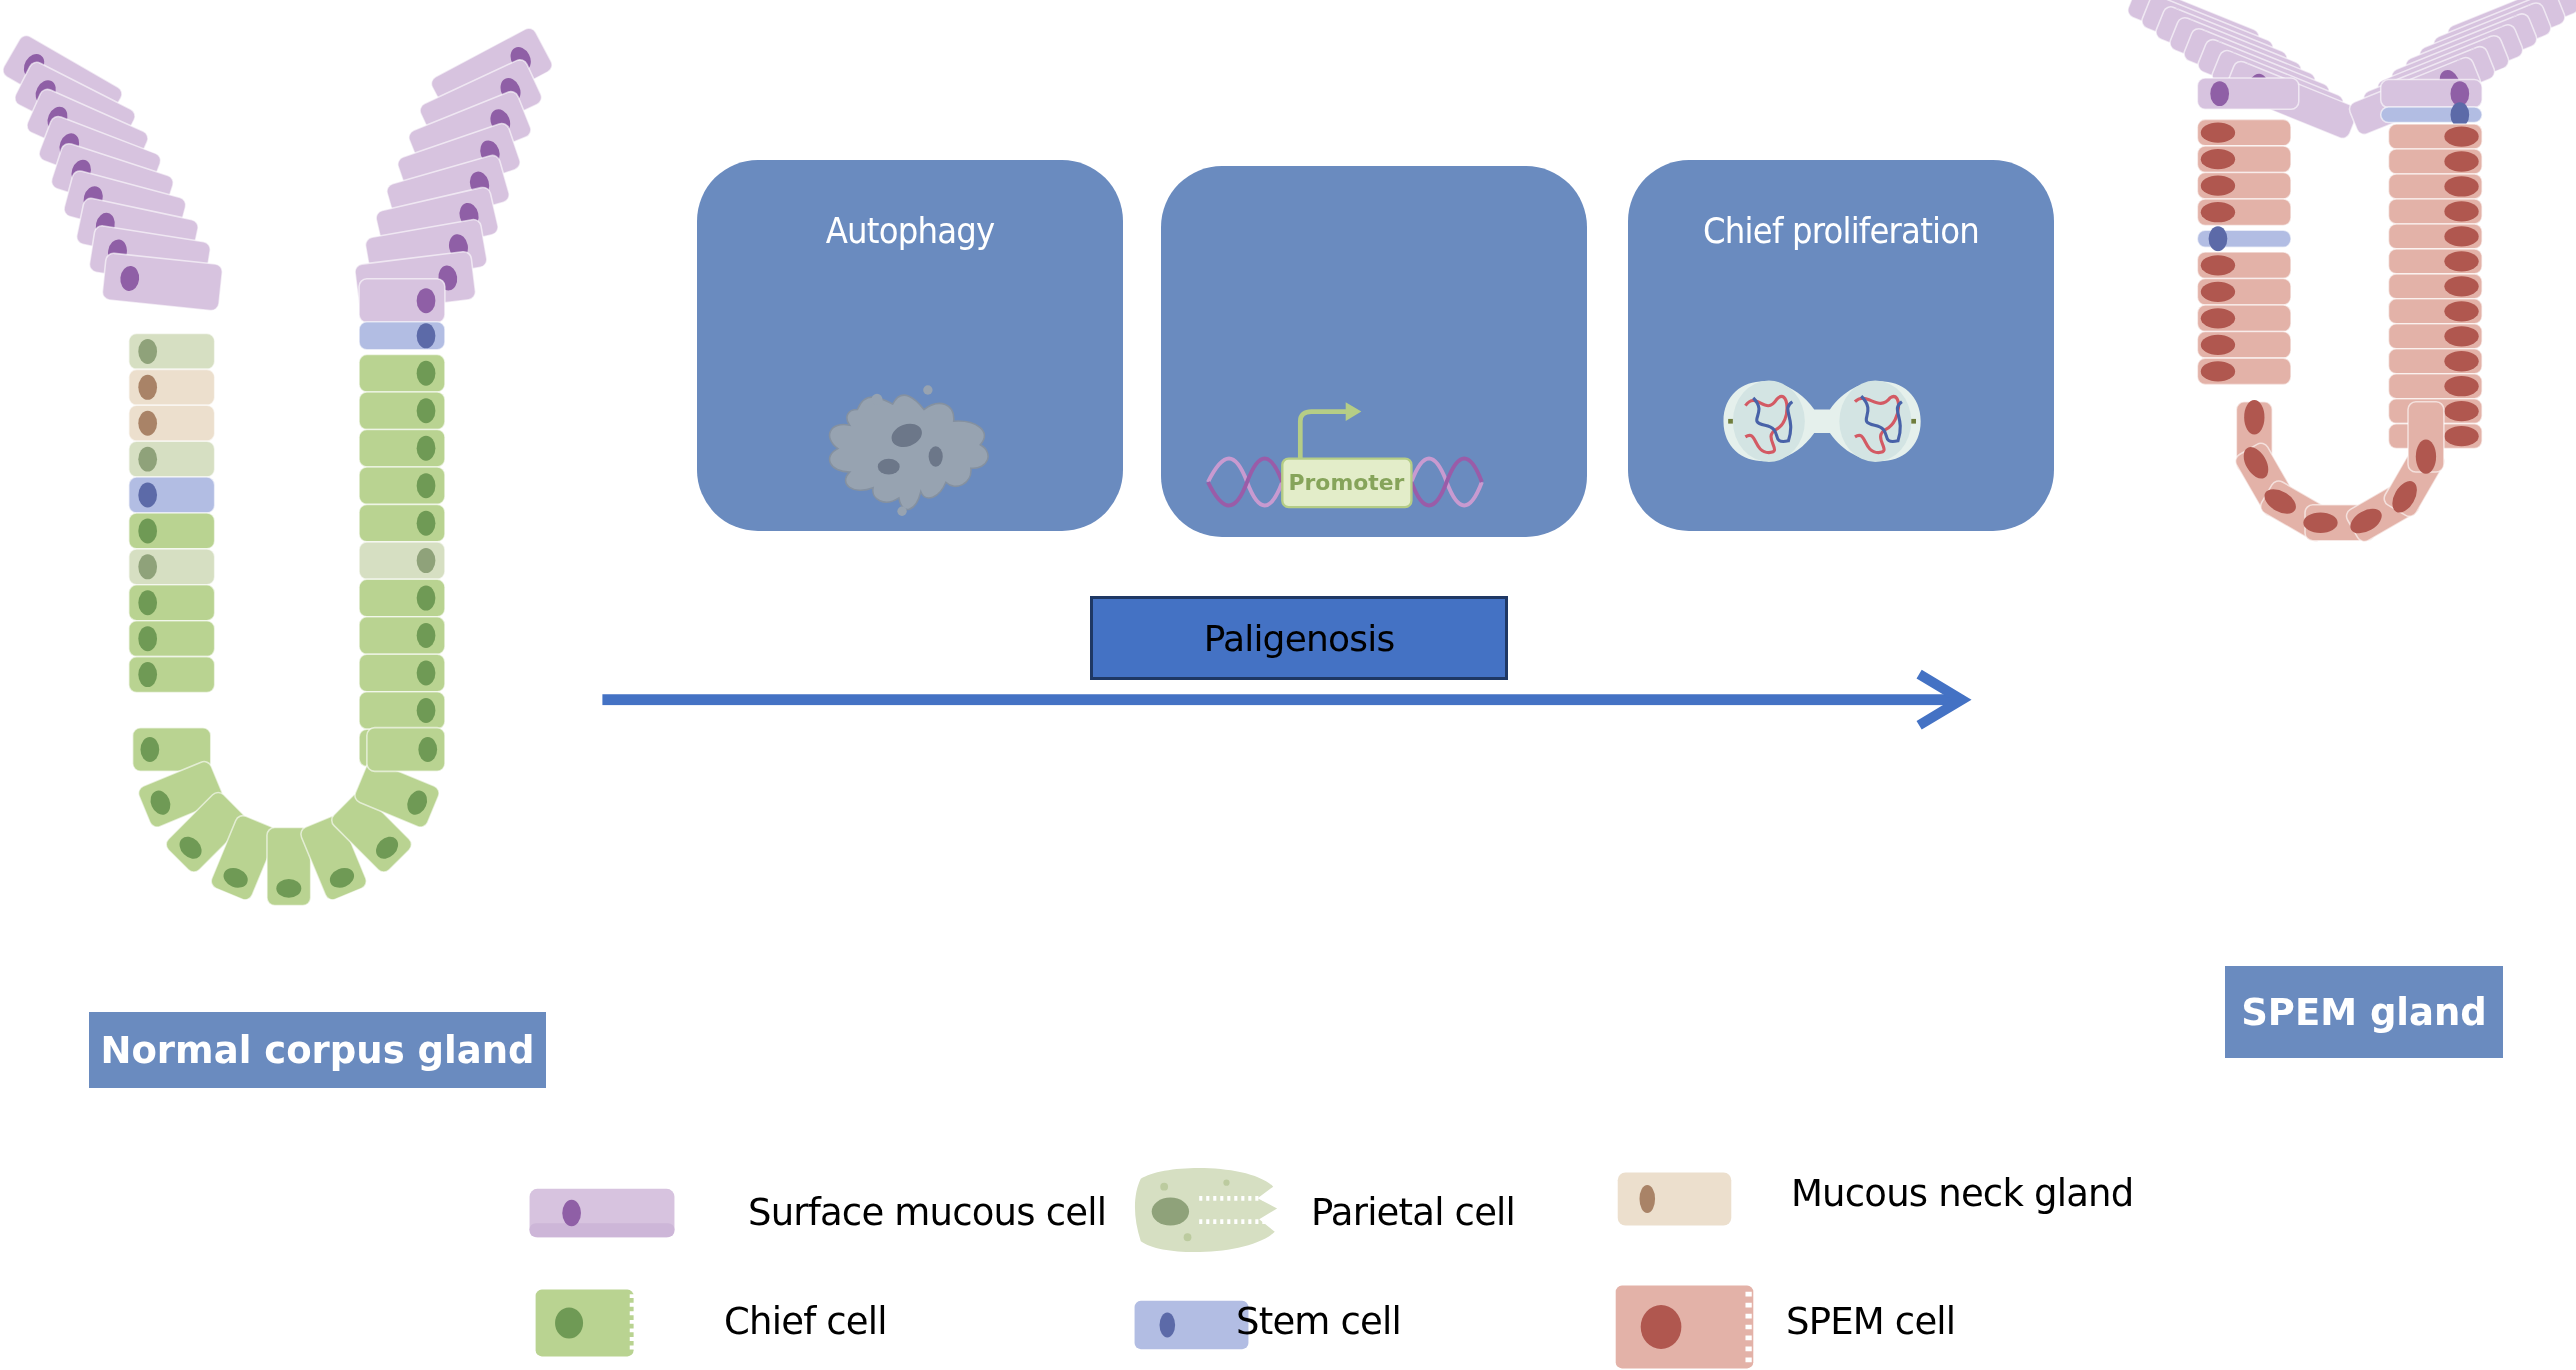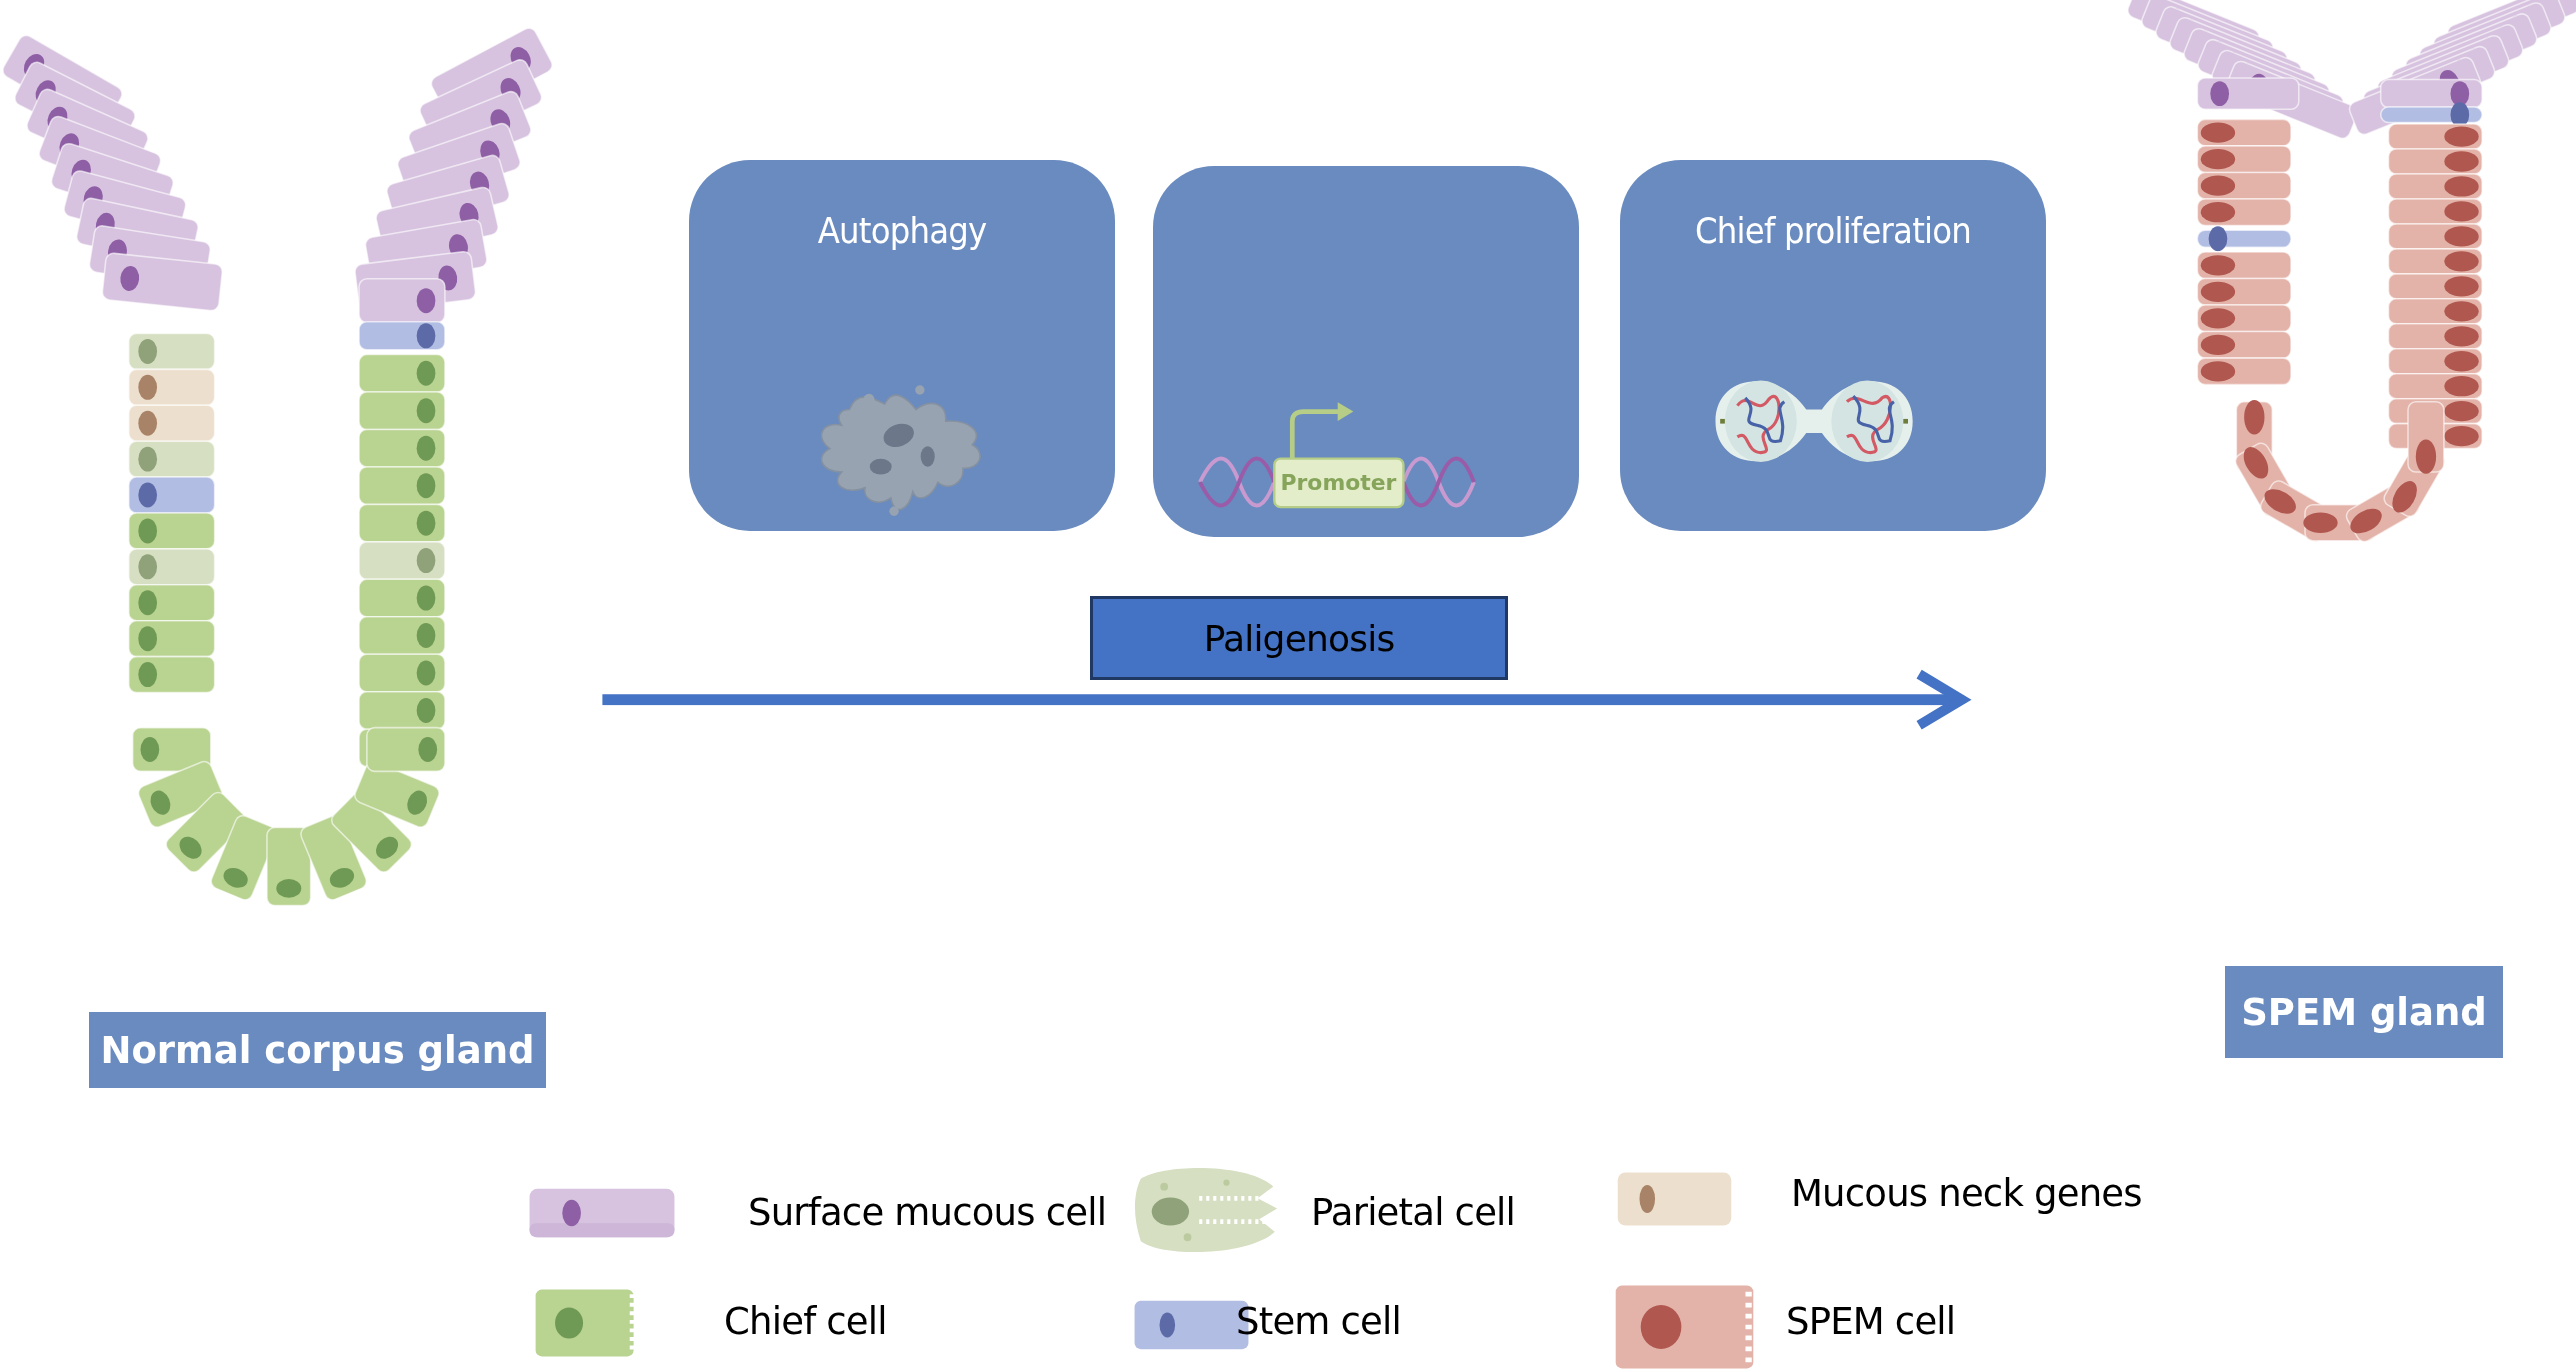--- a/index.html
+++ b/index.html
@@ -1,18 +1,18 @@
 <!DOCTYPE html>
 <html style="font-size:12.5px"><head>
 <meta charset="utf-8">
 <style>
   html, body { margin:0; padding:0; background:#ffffff; }
   body { width:2576px; height:1371px; position:relative; overflow:hidden; font-family:"DejaVu Sans", sans-serif; }
   .abs { position:absolute; }
-  .stage-box { position:absolute; background:#6a8bbf; border-radius:61px; color:#fff; }
+  .stage-box { position:absolute; background:#6a8bbf; border-radius:61px; color:#fff;margin-left:8px; }
   .stage-title { position:absolute; left:0; right:0; top:50px; text-align:center; font-size:36px; font-family:"DejaVu Sans Condensed","DejaVu Sans", sans-serif; letter-spacing:-0.8px; }
   .stage-icon { position:absolute; left:0; right:0; bottom:7.8px; height:180px; }
   .paligenosis { position:absolute; left:1090px; top:596px; width:418px; height:84px; background:#4472c4; border:3.1px solid #1f3864; box-sizing:border-box; color:#000000; font-size:36px; display:flex; align-items:center; justify-content:center; letter-spacing:-0.8px; }
   .gland-label { position:absolute; background:#6a8bbf; color:#fff; font-weight:bold; font-size:37px; display:flex; align-items:center; justify-content:center; }
   .legend-text { position:absolute; font-size:37px; color:#000; letter-spacing:-0.8px; white-space:nowrap; }
   svg { overflow:visible; }
 </style>
 </head>
 <body>
 
@@ -484,21 +484,21 @@
     <circle cx="40" cy="30" r="5" fill="#bccb9f"></circle>
       <circle cx="70" cy="95" r="5" fill="#bccb9f"></circle>
       <circle cx="120" cy="25" r="4" fill="#bccb9f"></circle>
   </svg>
   <div class="legend-text" style="left:1311px;top:1191px;">Parietal cell</div>
 
   <svg class="abs" style="left:1616px;top:1171px" width="117" height="56" viewBox="0 0 150 72">
     <rect x="2" y="2" width="146" height="68" rx="10" fill="#ecdfcd"></rect>
     <ellipse cx="40" cy="36" rx="10" ry="18" fill="#a98367"></ellipse>
   </svg>
-  <div class="legend-text" style="left:1791px;top:1172px;">Mucous neck genes</div>
+  <div class="legend-text" style="left:1791px;top:1172px;">Mucous neck gland</div>
 
   <svg class="abs" style="left:534px;top:1288px" width="109" height="70" viewBox="0 0 140 90">
     <rect x="2" y="2" width="126" height="86" rx="8" fill="#b9d391"></rect>
     <ellipse cx="45" cy="45" rx="18" ry="20" fill="#6f9a55"></ellipse>
     <path d="M126,8 L126,84" stroke="#fff" stroke-width="6" stroke-dasharray="5 6"></path>
   </svg>
   <div class="legend-text" style="left:724px;top:1300px;">Chief cell</div>
 
   <svg class="abs" style="left:1133px;top:1299px" width="117" height="52" viewBox="0 0 150 66">
     <rect x="2" y="2" width="146" height="62" rx="8" fill="#b2bde3"></rect>

